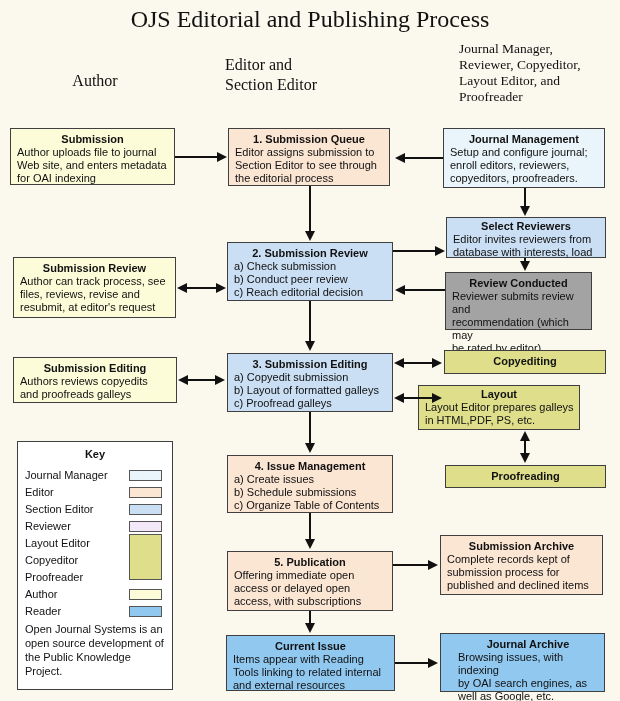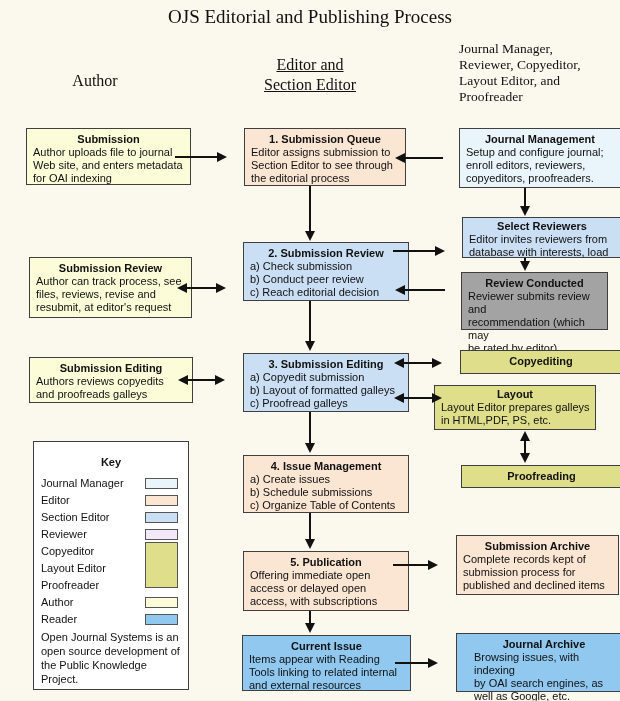--- a/index.html
+++ b/index.html
@@ -5,50 +5,49 @@
   html,body{margin:0;padding:0;}
   #stage{
     position:relative;
     width:620px;height:701px;
     font-family:"Liberation Sans",sans-serif;
     overflow:hidden;
   }
   .serif{font-family:"Liberation Serif","DejaVu Serif",serif;}
   #page-title{
     position:absolute;top:6px;left:0;width:620px;
-    text-align:center;font-size:19px;color:#111;
+    text-align:center;font-size:24px;color:#111;
   }
   .col-head{
     position:absolute;color:#111;white-space:pre-line;
   }
   #head-author{left:10px;top:72px;width:170px;text-align:center;font-size:16px;}
-  #head-editor{left:225px;top:55px;width:170px;text-align:center;font-size:16px;line-height:20px;text-decoration:underline;}
+  #head-editor{left:225px;top:55px;width:170px;text-align:left;font-size:16px;line-height:20px;}
   #head-manager{left:459px;top:41px;width:160px;text-align:left;font-size:13.5px;line-height:16px;}
   .box{
     position:absolute;
     border:1.5px solid #3F3F3F;
     box-sizing:border-box;
     color:#111;
-    margin-left:16px;
   }
   .box-title{
     text-align:center;font-weight:bold;font-size:11px;
     padding-top:4px;line-height:13px;
   }
   .box-body{
     font-size:11px;line-height:13px;
     padding:0 4px 0 6px;white-space:pre-line;
   }
   .title-only .box-title{padding-top:0;line-height:21px;}
   #key-panel{
     background:#FFFFFF;
   }
   .key-title{
     text-align:center;font-weight:bold;font-size:11px;
-    padding-top:14px;line-height:13px;
+    padding-top:6px;line-height:13px;
   }
   .key-rows{position:relative;margin-top:3px;}
   .key-row{
     display:flex;justify-content:space-between;align-items:flex-end;
     height:17px;padding:0 10px 0 7px;
   }
   .key-label{font-size:11px;color:#111;}
   .key-swatch{
     width:33px;height:11px;
     border:1.5px solid #555;box-sizing:border-box;
@@ -197,24 +196,24 @@
       </div>
       <div class="key-row">
         <span class="key-label">Section Editor</span>
         <span class="key-swatch" style="background: rgb(203, 223, 244);"></span>
       </div>
       <div class="key-row">
         <span class="key-label">Reviewer</span>
         <span class="key-swatch" style="background: rgb(242, 232, 247);"></span>
       </div>
       <div class="key-row">
+        <span class="key-label">Layout Editor</span>
+      </div>
+      <div class="key-row">
         <span class="key-label">Copyeditor</span>
-      </div>
-      <div class="key-row">
-        <span class="key-label">Layout Editor</span>
       </div>
       <div class="key-row">
         <span class="key-label">Proofreader</span>
       </div>
       <div class="key-row">
         <span class="key-label">Author</span>
         <span class="key-swatch" style="background: rgb(252, 252, 217);"></span>
       </div>
       <div class="key-row">
         <span class="key-label">Reader</span>

